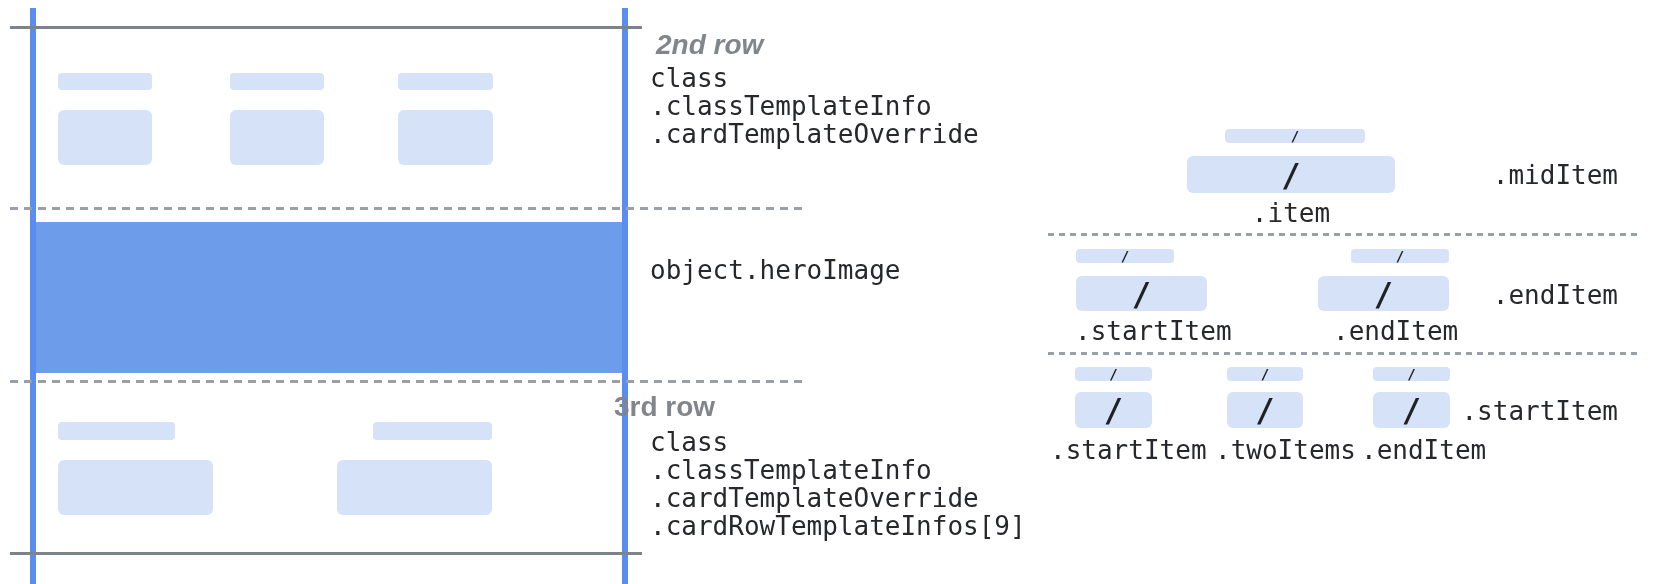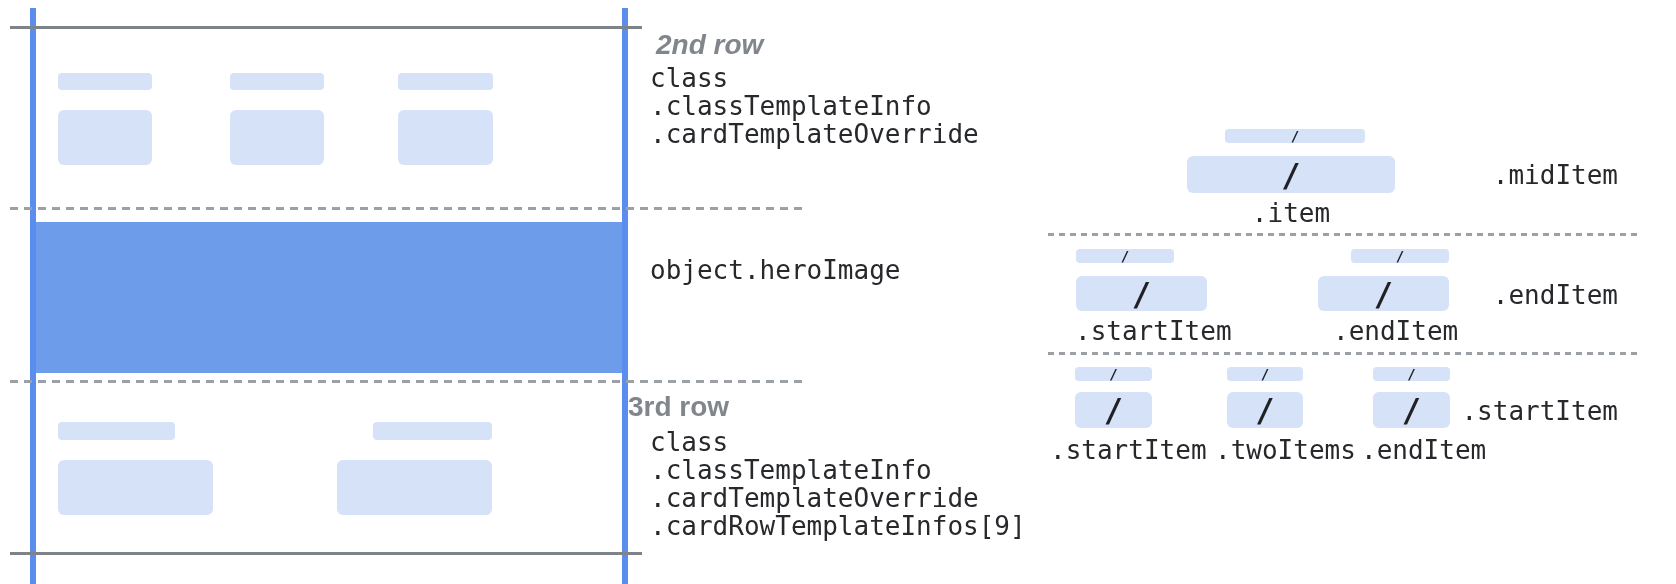--- a/index.html
+++ b/index.html
@@ -78,21 +78,21 @@
     <div class="abs mono" style="left:650px;top:64px;">
       <div>class</div>
       <div>.classTemplateInfo</div>
       <div>.cardTemplateOverride</div>
     </div>
 
     <div class="abs mono" style="left:650px;top:256px;">
       <div>object.heroImage</div>
     </div>
 
-    <div class="abs heading" style="left:628px;top:392px;">3rd row</div>
+    <div class="abs heading" style="left:614px;top:392px;">3rd row</div>
     <div class="abs mono" style="left:650px;top:428px;">
       <div>class</div>
       <div>.classTemplateInfo</div>
       <div>.cardTemplateOverride</div>
       <div>.cardRowTemplateInfos[9]</div>
     </div>
   </div>
 
   <div>
 

